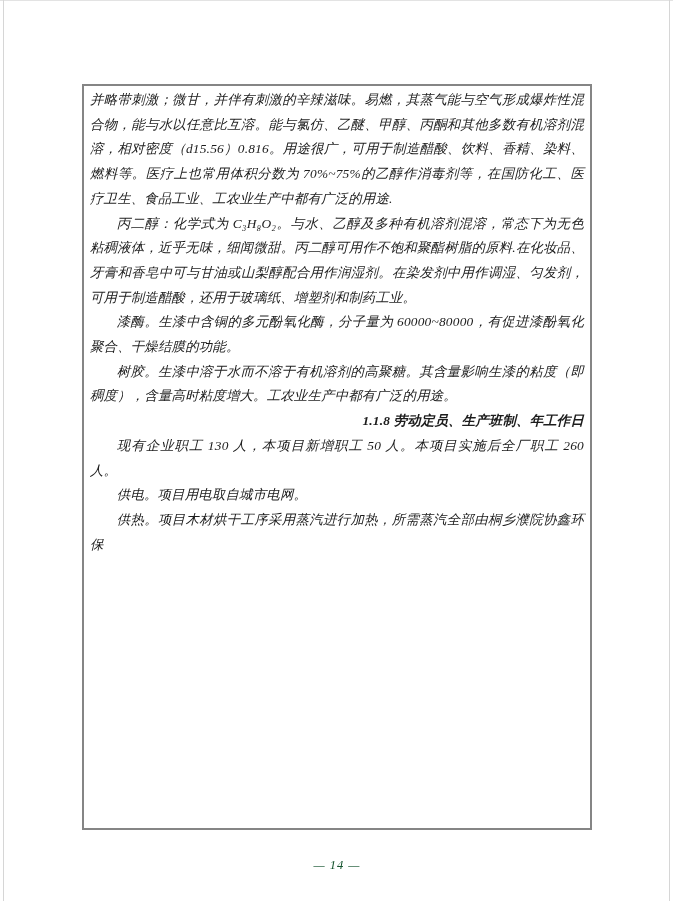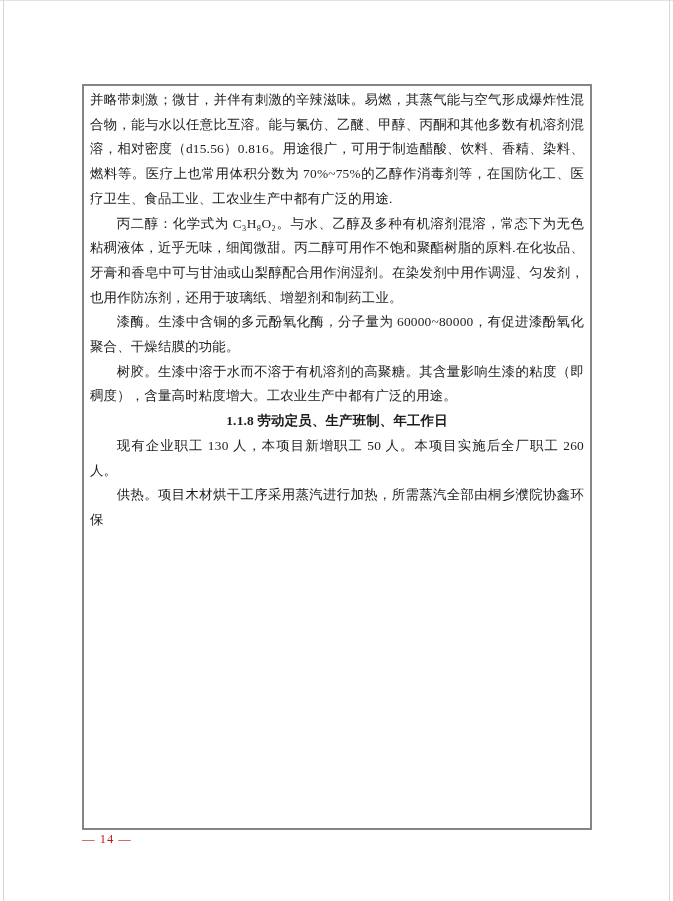--- a/index.html
+++ b/index.html
@@ -8,20 +8,21 @@
     background: #ffffff;
   }
   .page {
     position: relative;
     width: 673px;
     height: 901px;
     background: #ffffff;
     overflow: hidden;
     font-family: "Liberation Serif", "DejaVu Serif", serif;
     color: #1c1c1c;
+    font-style: italic;
   }
   .scan-edge-left {
     position: absolute;
     left: 3px; top: 0; bottom: 0;
     width: 1px;
     background: #d6d6d6;
   }
   .scan-edge-right {
     position: absolute;
     right: 3px; top: 0; bottom: 0;
@@ -54,44 +55,46 @@
     margin: 0;
     text-align: justify;
     text-indent: 2em;
   }
   .doc p.noindent {
     text-indent: 0;
   }
   .doc p.heading {
     font-weight: bold;
     text-indent: 0;
-    text-align: center;
+    text-align: right;
   }
   .footer {
     position: absolute;
     left: 82px;
     width: 510px;
-    top: 832px;
+    top: 858px;
+    text-align: center;
     font-size: 12.5px;
-    color: #b91c1c;
+    color: #14532d;
     letter-spacing: 1px;
   }
 </style>
 </head>
 <body>
 
 <div class="page">
   <div class="scan-edge-top"></div>
   <div class="scan-edge-left"></div>
   <div class="scan-edge-right"></div>
 
   <div class="content-box doc">
     <p class="noindent">并略带刺激；微甘，并伴有刺激的辛辣滋味。易燃，其蒸气能与空气形成爆炸性混合物，能与水以任意比互溶。能与氯仿、乙醚、甲醇、丙酮和其他多数有机溶剂混溶，相对密度（d15.56）0.816。用途很广，可用于制造醋酸、饮料、香精、染料、燃料等。医疗上也常用体积分数为 70%~75%的乙醇作消毒剂等，在国防化工、医疗卫生、食品工业、工农业生产中都有广泛的用途.</p>
-    <p>丙二醇：化学式为 C₃H₈O₂。与水、乙醇及多种有机溶剂混溶，常态下为无色粘稠液体，近乎无味，细闻微甜。丙二醇可用作不饱和聚酯树脂的原料.在化妆品、牙膏和香皂中可与甘油或山梨醇配合用作润湿剂。在染发剂中用作调湿、匀发剂，也用作防冻剂，还用于玻璃纸、增塑剂和制药工业。</p>
+    <p>丙二醇：化学式为 C₃H₈O₂。与水、乙醇及多种有机溶剂混溶，常态下为无色粘稠液体，近乎无味，细闻微甜。丙二醇可用作不饱和聚酯树脂的原料.在化妆品、牙膏和香皂中可与甘油或山梨醇配合用作润湿剂。在染发剂中用作调湿、匀发剂，可用于制造醋酸，还用于玻璃纸、增塑剂和制药工业。</p>
     <p>漆酶。生漆中含铜的多元酚氧化酶，分子量为 60000~80000，有促进漆酚氧化聚合、干燥结膜的功能。</p>
     <p>树胶。生漆中溶于水而不溶于有机溶剂的高聚糖。其含量影响生漆的粘度（即稠度），含量高时粘度增大。工农业生产中都有广泛的用途。</p>
     <p class="heading">1.1.8 劳动定员、生产班制、年工作日</p>
     <p>现有企业职工 130 人，本项目新增职工 50 人。本项目实施后全厂职工 260 人。</p>
+    <p>供电。项目用电取自城市电网。</p>
     <p>供热。项目木材烘干工序采用蒸汽进行加热，所需蒸汽全部由桐乡濮院协鑫环保</p>
   </div>
 
   <div class="footer">— 14 —</div>
 </div>
 
 </body></html>

